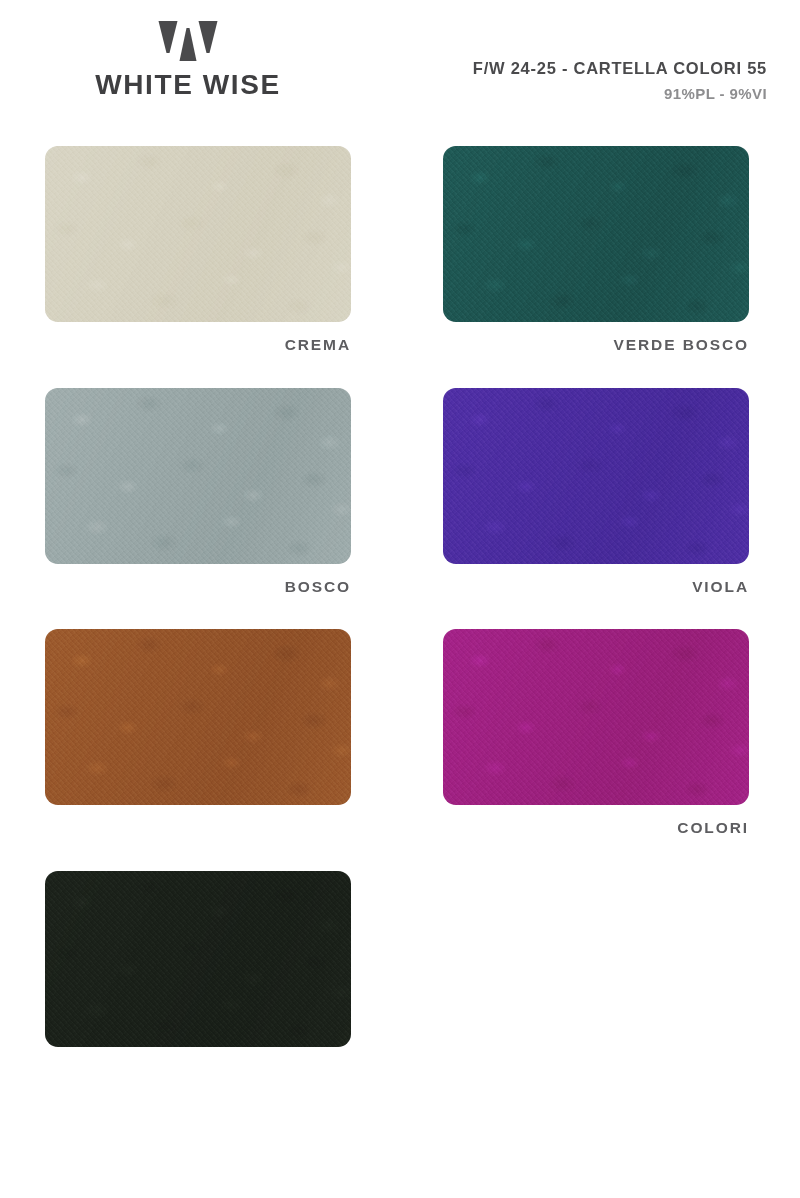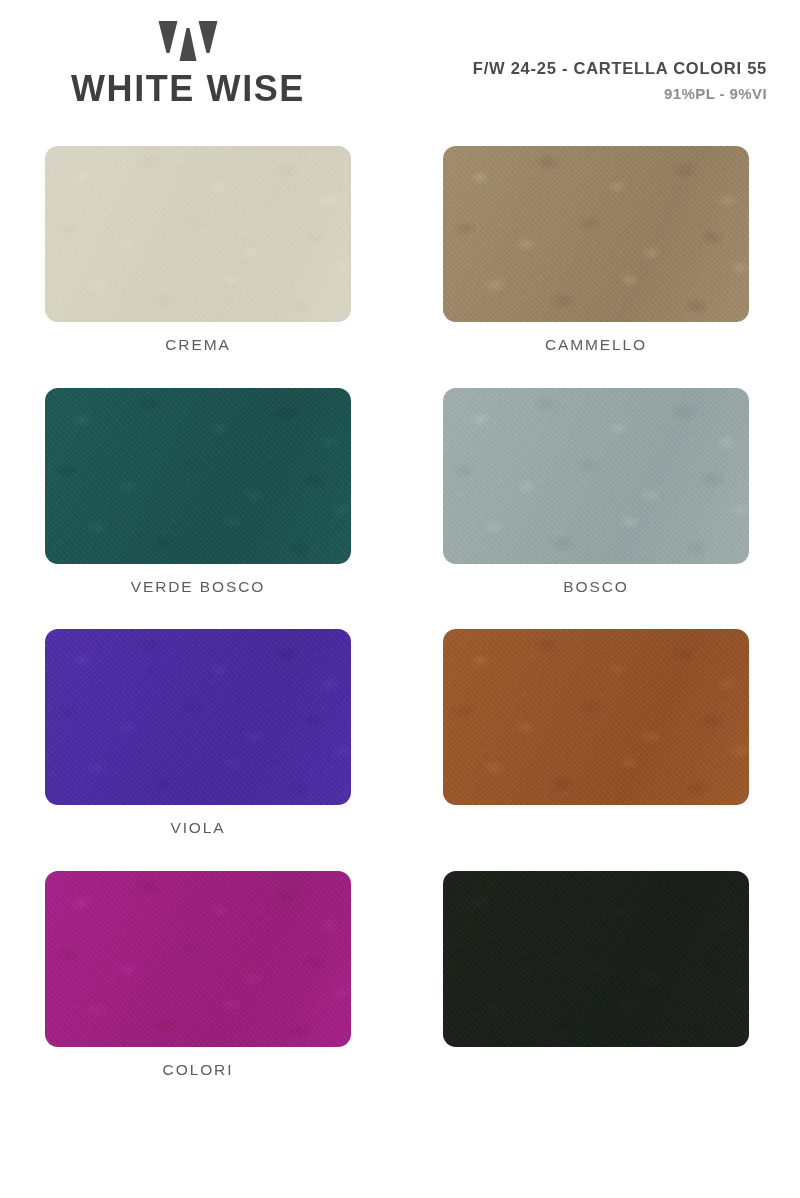--- a/index.html
+++ b/index.html
@@ -36,21 +36,21 @@
   }
 
   .brand-mark {
     width: 60px;
     height: 42px;
     display: block;
   }
 
   .brand-name {
     margin-top: 9px;
-    font-size: 36px;
+    font-size: 28px;
     font-weight: bold;
     letter-spacing: 1.6px;
     color: #3f3f41;
     white-space: nowrap;
     line-height: 1;
   }
 
   .header-meta {
     position: absolute;
     right: 33px;
@@ -161,23 +161,23 @@
         rgba(255,255,255,0.07) 0%,
         rgba(255,255,255,0.00) 34%,
         rgba(0,0,0,0.055) 66%,
         rgba(255,255,255,0.05) 100%);
     mix-blend-mode: overlay;
     pointer-events: none;
   }
 
   .swatch-label {
     margin-top: 15px;
-    text-align: center;
+    text-align: right;
     font-size: 15.5px;
-    font-weight: normal;
+    font-weight: bold;
     letter-spacing: 1.9px;
     color: #5d5d60;
     line-height: 1;
   }
 </style>
 </head>
 <body>
 
 <div class="header">
 
@@ -198,26 +198,20 @@
 </div>
 
 <div class="grid">
     <div class="cell">
       <div class="swatch" style="background-color: rgb(214, 210, 192);">
         <div class="swatch-shade"></div>
       </div>
       <div class="swatch-label">CREMA</div>
     </div>
     <div class="cell">
-      <div class="swatch" style="background-color: rgb(154, 133, 102);">
-        <div class="swatch-shade"></div>
-      </div>
-      <div class="swatch-label">CAMMELLO</div>
-    </div>
-    <div class="cell">
       <div class="swatch" style="background-color: rgb(29, 84, 80);">
         <div class="swatch-shade"></div>
       </div>
       <div class="swatch-label">VERDE BOSCO</div>
     </div>
     <div class="cell">
       <div class="swatch" style="background-color: rgb(154, 168, 168);">
         <div class="swatch-shade"></div>
       </div>
       <div class="swatch-label">BOSCO</div>

